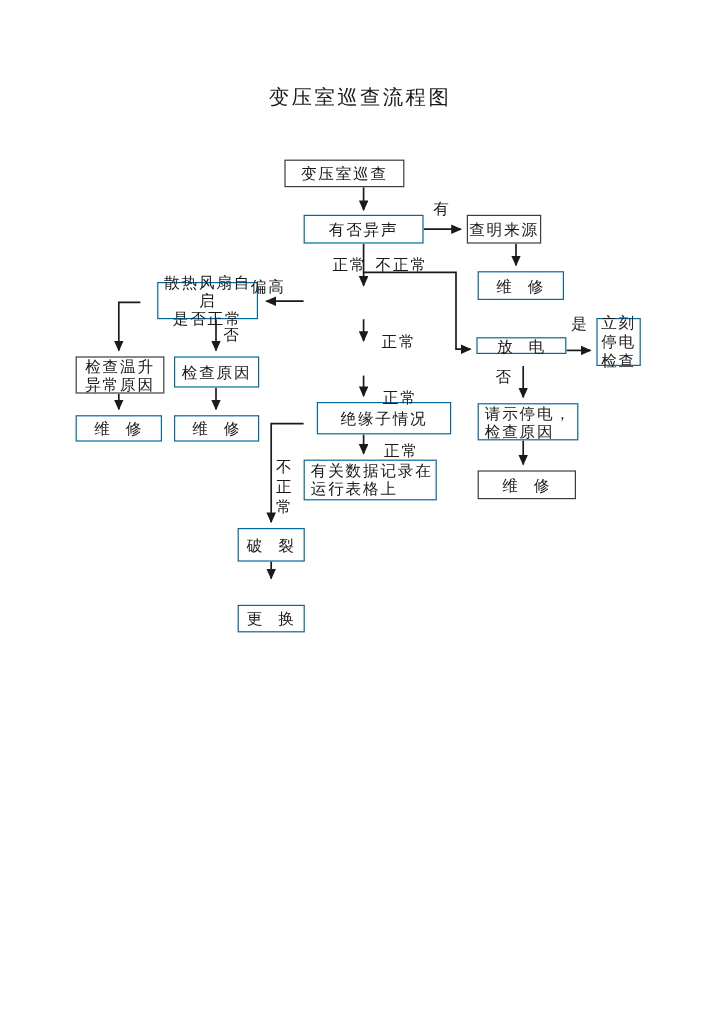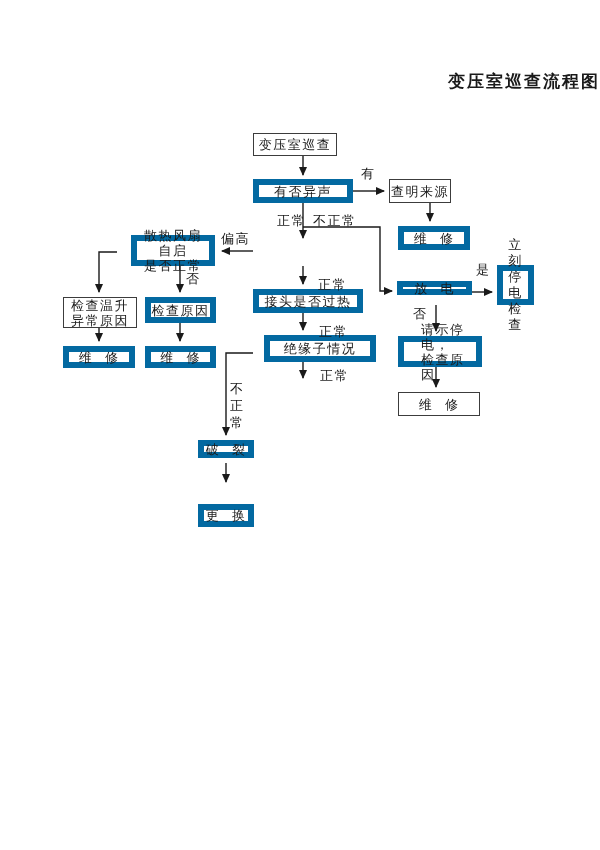--- a/index.html
+++ b/index.html
@@ -8,48 +8,48 @@
     width:600px;height:850px;
     background:#ffffff;
     margin:0 auto;
     overflow:hidden;
     font-family:"Liberation Serif","DejaVu Serif",serif;
     color:#1a1a1a;
   }
   .doc-title{
     position:absolute;
     left:0;right:0;top:70px;
-    text-align:right;
+    text-align:center;
     font-size:17px;
-    font-weight:bold;
+    font-weight:normal;
     letter-spacing:2px;
   }
   .connectors{
     position:absolute;left:0;top:0;width:600px;height:850px;
   }
   .connectors line,.connectors polyline{
     stroke:#1a1a1a;stroke-width:1.4;fill:none;
   }
   .node{
     position:absolute;
     box-sizing:border-box;
-    border:6px solid #0369a1;
+    border:1px solid #0369a1;
     background:#ffffff;
     display:flex;
     align-items:center;
     justify-content:center;
     text-align:center;
     font-size:13px;
     line-height:15px;
     letter-spacing:1.5px;
     word-spacing:7px;
     white-space:pre-line;
   }
   .node.dark{border:1.4px solid #3c3c3c;}
-  .node.align-left{justify-content:flex-start;text-align:left;padding-left:17px;}
+  .node.align-left{justify-content:flex-start;text-align:left;padding-left:5px;}
   .edge-label{
     position:absolute;
     font-size:13px;
     line-height:15px;
     letter-spacing:1.5px;
     white-space:nowrap;
   }
   .edge-label.vertical{
     white-space:normal;
     width:16px;
@@ -83,65 +83,66 @@
     <line x1="303" y1="266" x2="303" y2="284" marker-end="url(#arrowhead)"></line>
     <line x1="303" y1="313" x2="303" y2="330" marker-end="url(#arrowhead)"></line>
     <line x1="303" y1="362" x2="303" y2="378" marker-end="url(#arrowhead)"></line>
     <polyline points="253,353 226,353 226,435" marker-end="url(#arrowhead)"></polyline>
     <line x1="226" y1="463" x2="226" y2="482" marker-end="url(#arrowhead)"></line>
     <line x1="472" y1="292" x2="492" y2="292" marker-end="url(#arrowhead)"></line>
     <line x1="436" y1="305" x2="436" y2="331" marker-end="url(#arrowhead)"></line>
     <line x1="436" y1="367" x2="436" y2="387" marker-end="url(#arrowhead)"></line>
   </svg>
 
-  <div class="node dark" style="left:253px;top:133px;width:84px;height:23px">变压室巡查</div>
+  <div class="node dark" style="left:237px;top:133px;width:100px;height:23px">变压室巡查</div>
 
   <div class="node" style="left:253px;top:179px;width:100px;height:24px">有否异声</div>
 
   <div class="node dark" style="left:389px;top:179px;width:62px;height:24px">查明来源</div>
 
   <div class="node" style="left:398px;top:226px;width:72px;height:24px">维 修</div>
 
 
   <div class="node" style="left:131px;top:235px;width:84px;height:31px">散热风扇自启
 是否正常</div>
 
   <div class="node dark" style="left:63px;top:297px;width:74px;height:31px">检查温升
 异常原因</div>
 
   <div class="node" style="left:145px;top:297px;width:71px;height:26px">检查原因</div>
 
   <div class="node" style="left:63px;top:346px;width:72px;height:22px">维 修</div>
 
   <div class="node" style="left:145px;top:346px;width:71px;height:22px">维 修</div>
 
-  <div class="node" style="left:253px;top:289px;width:110px;height:24px">接头是否过热</div>
 
   <div class="node" style="left:264px;top:335px;width:112px;height:27px">绝缘子情况</div>
 
+  <div class="node align-left" style="left:253px;top:383px;width:111px;height:34px">有关数据记录在
+运行表格上</div>
 
-  <div class="node" style="left:198px;top:440px;width:56px;height:18px">破 裂</div>
+  <div class="node" style="left:198px;top:440px;width:56px;height:28px">破 裂</div>
 
   <div class="node" style="left:198px;top:504px;width:56px;height:23px">更 换</div>
 
   <div class="node" style="left:397px;top:281px;width:75px;height:14px">放 电</div>
 
   <div class="node" style="left:497px;top:265px;width:37px;height:40px;line-height:16px">立刻
 停电
 检查</div>
 
   <div class="node align-left" style="left:398px;top:336px;width:84px;height:31px">请示停电，
 检查原因</div>
 
   <div class="node dark" style="left:398px;top:392px;width:82px;height:24px">维 修</div>
 
   <div class="edge-label" style="left:361px;top:166px">有</div>
   <div class="edge-label" style="left:277px;top:213px">正常</div>
   <div class="edge-label" style="left:313px;top:213px">不正常</div>
-  <div class="edge-label" style="left:221px;top:231px">偏高</div>
+  <div class="edge-label" style="left:209px;top:231px">偏高</div>
   <div class="edge-label" style="left:186px;top:271px">否</div>
   <div class="edge-label" style="left:318px;top:277px">正常</div>
   <div class="edge-label" style="left:319px;top:324px">正常</div>
   <div class="edge-label" style="left:320px;top:368px">正常</div>
   <div class="edge-label vertical" style="left:230px;top:380px">不正常</div>
   <div class="edge-label" style="left:476px;top:262px">是</div>
   <div class="edge-label" style="left:413px;top:306px">否</div>
 
 </div>
 

